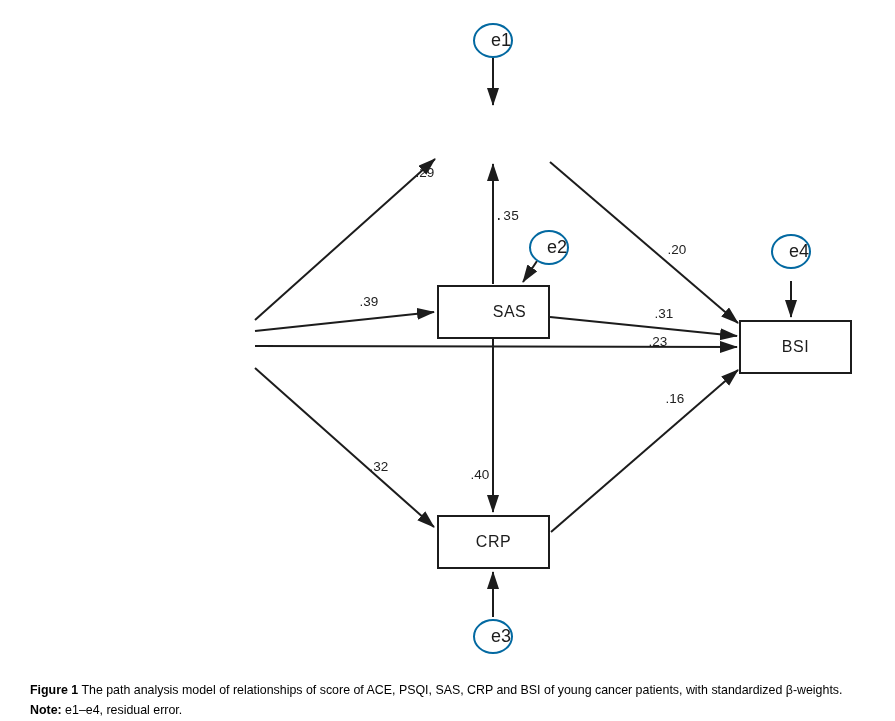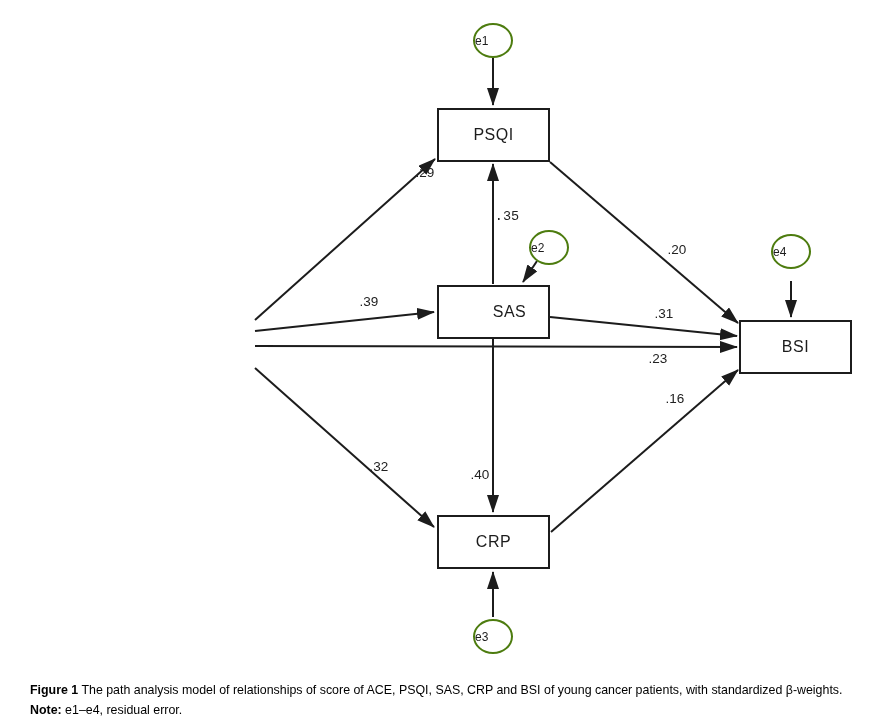--- a/index.html
+++ b/index.html
@@ -24,27 +24,27 @@
     justify-content: center;
     font-size: 16px;
     letter-spacing: 0.5px;
     color: #1c1c1c;
   }
   .err {
     position: absolute;
     width: 40px;
     height: 35px;
     box-sizing: border-box;
-    border: 2px solid #4d7c0f;
+    border: 2px solid #0369a1;
     border-radius: 50%;
     background: #ffffff;
     display: flex;
     align-items: center;
-    justify-content: flex-start;
-    font-size: 12px;
+    justify-content: flex-end;
+    font-size: 18px;
     color: #1c1c1c;
   }
   .w {
     position: absolute;
     transform: translate(-50%, -50%);
     font-size: 13.5px;
     color: #222222;
     white-space: nowrap;
   }
   .caption {
@@ -80,23 +80,20 @@
       <line x1="550" y1="162" x2="738" y2="323" marker-end="url(#arrow)"></line>
       <line x1="550" y1="317" x2="737" y2="336" marker-end="url(#arrow)"></line>
       <line x1="551" y1="532" x2="738" y2="370" marker-end="url(#arrow)"></line>
       <line x1="493" y1="58" x2="493" y2="105" marker-end="url(#arrow)"></line>
       <line x1="537" y1="261" x2="523" y2="282" marker-end="url(#arrow)"></line>
       <line x1="493" y1="617" x2="493" y2="572" marker-end="url(#arrow)"></line>
       <line x1="791" y1="281" x2="791" y2="317" marker-end="url(#arrow)"></line>
     </g>
   </svg>
 
-  <div class="node" style="left:437px; top:108px;">
-    <span>PSQI</span>
-  </div>
   <div class="node" style="left:437px; top:285px;padding-left:32px;">
     <span>SAS</span>
   </div>
   <div class="node" style="left:437px; top:515px;">
     <span>CRP</span>
   </div>
   <div class="node" style="left:739px; top:320px;">
     <span>BSI</span>
   </div>
 
@@ -108,21 +105,21 @@
   </div>
   <div class="err" style="left:473px; top:619px;">
     <span>e3</span>
   </div>
   <div class="err" style="left:771px; top:234px;">
     <span>e4</span>
   </div>
 
   <div class="w" style="left:425px; top:172px;">.29</div>
   <div class="w" style="left:369px; top:301px;">.39</div>
-  <div class="w" style="left:658px; top:358px;text-align:center;">.23</div>
+  <div class="w" style="left:658px; top:341px;text-align:center;">.23</div>
   <div class="w" style="left:379px; top:466px;">.32</div>
   <div class="w" style="left:507px; top:216px;font-family:Liberation Mono, monospace;">.35</div>
   <div class="w" style="left:480px; top:474px;">.40</div>
   <div class="w" style="left:677px; top:249px;">.20</div>
   <div class="w" style="left:664px; top:313px;">.31</div>
   <div class="w" style="left:675px; top:398px;">.16</div>
 
   <div class="caption">
     <div class="cap-line"><b>Figure 1</b><span> The path analysis model of relationships of score of ACE, PSQI, SAS, CRP and BSI of young cancer patients, with standardized β-weights.</span></div>
     <div class="cap-line"><b>Note:</b><span> e1–e4, residual error.</span></div>

